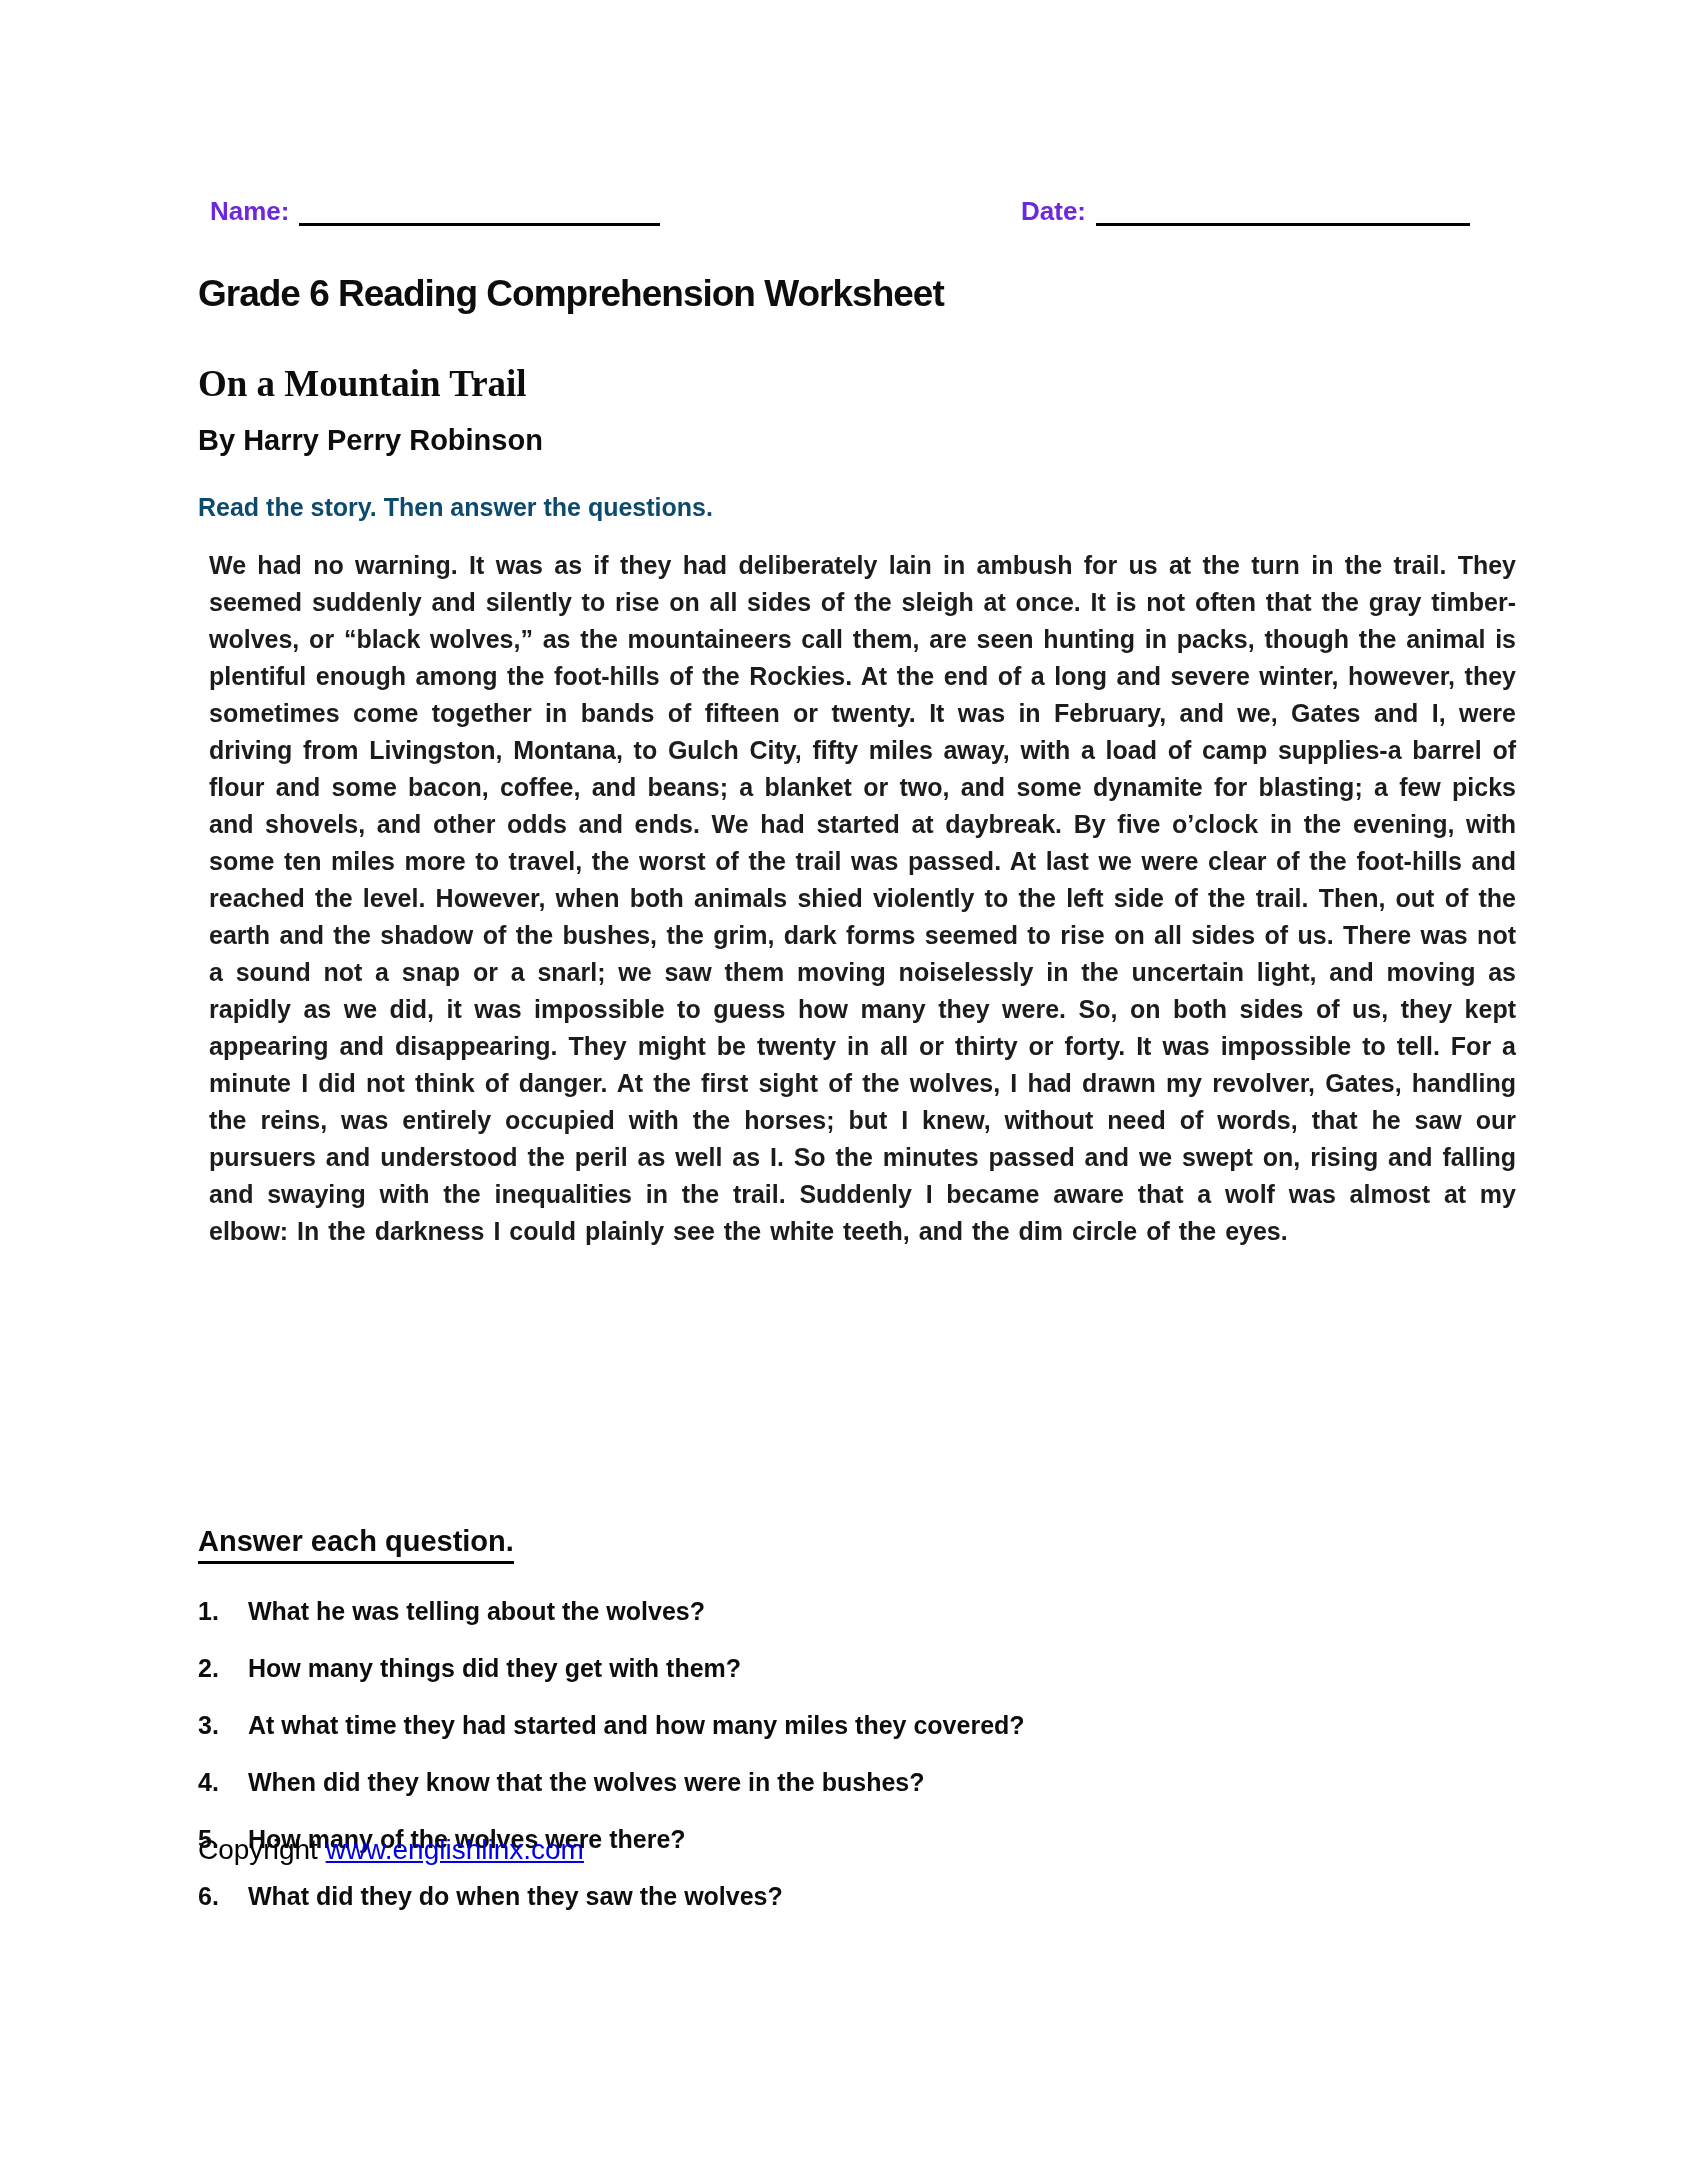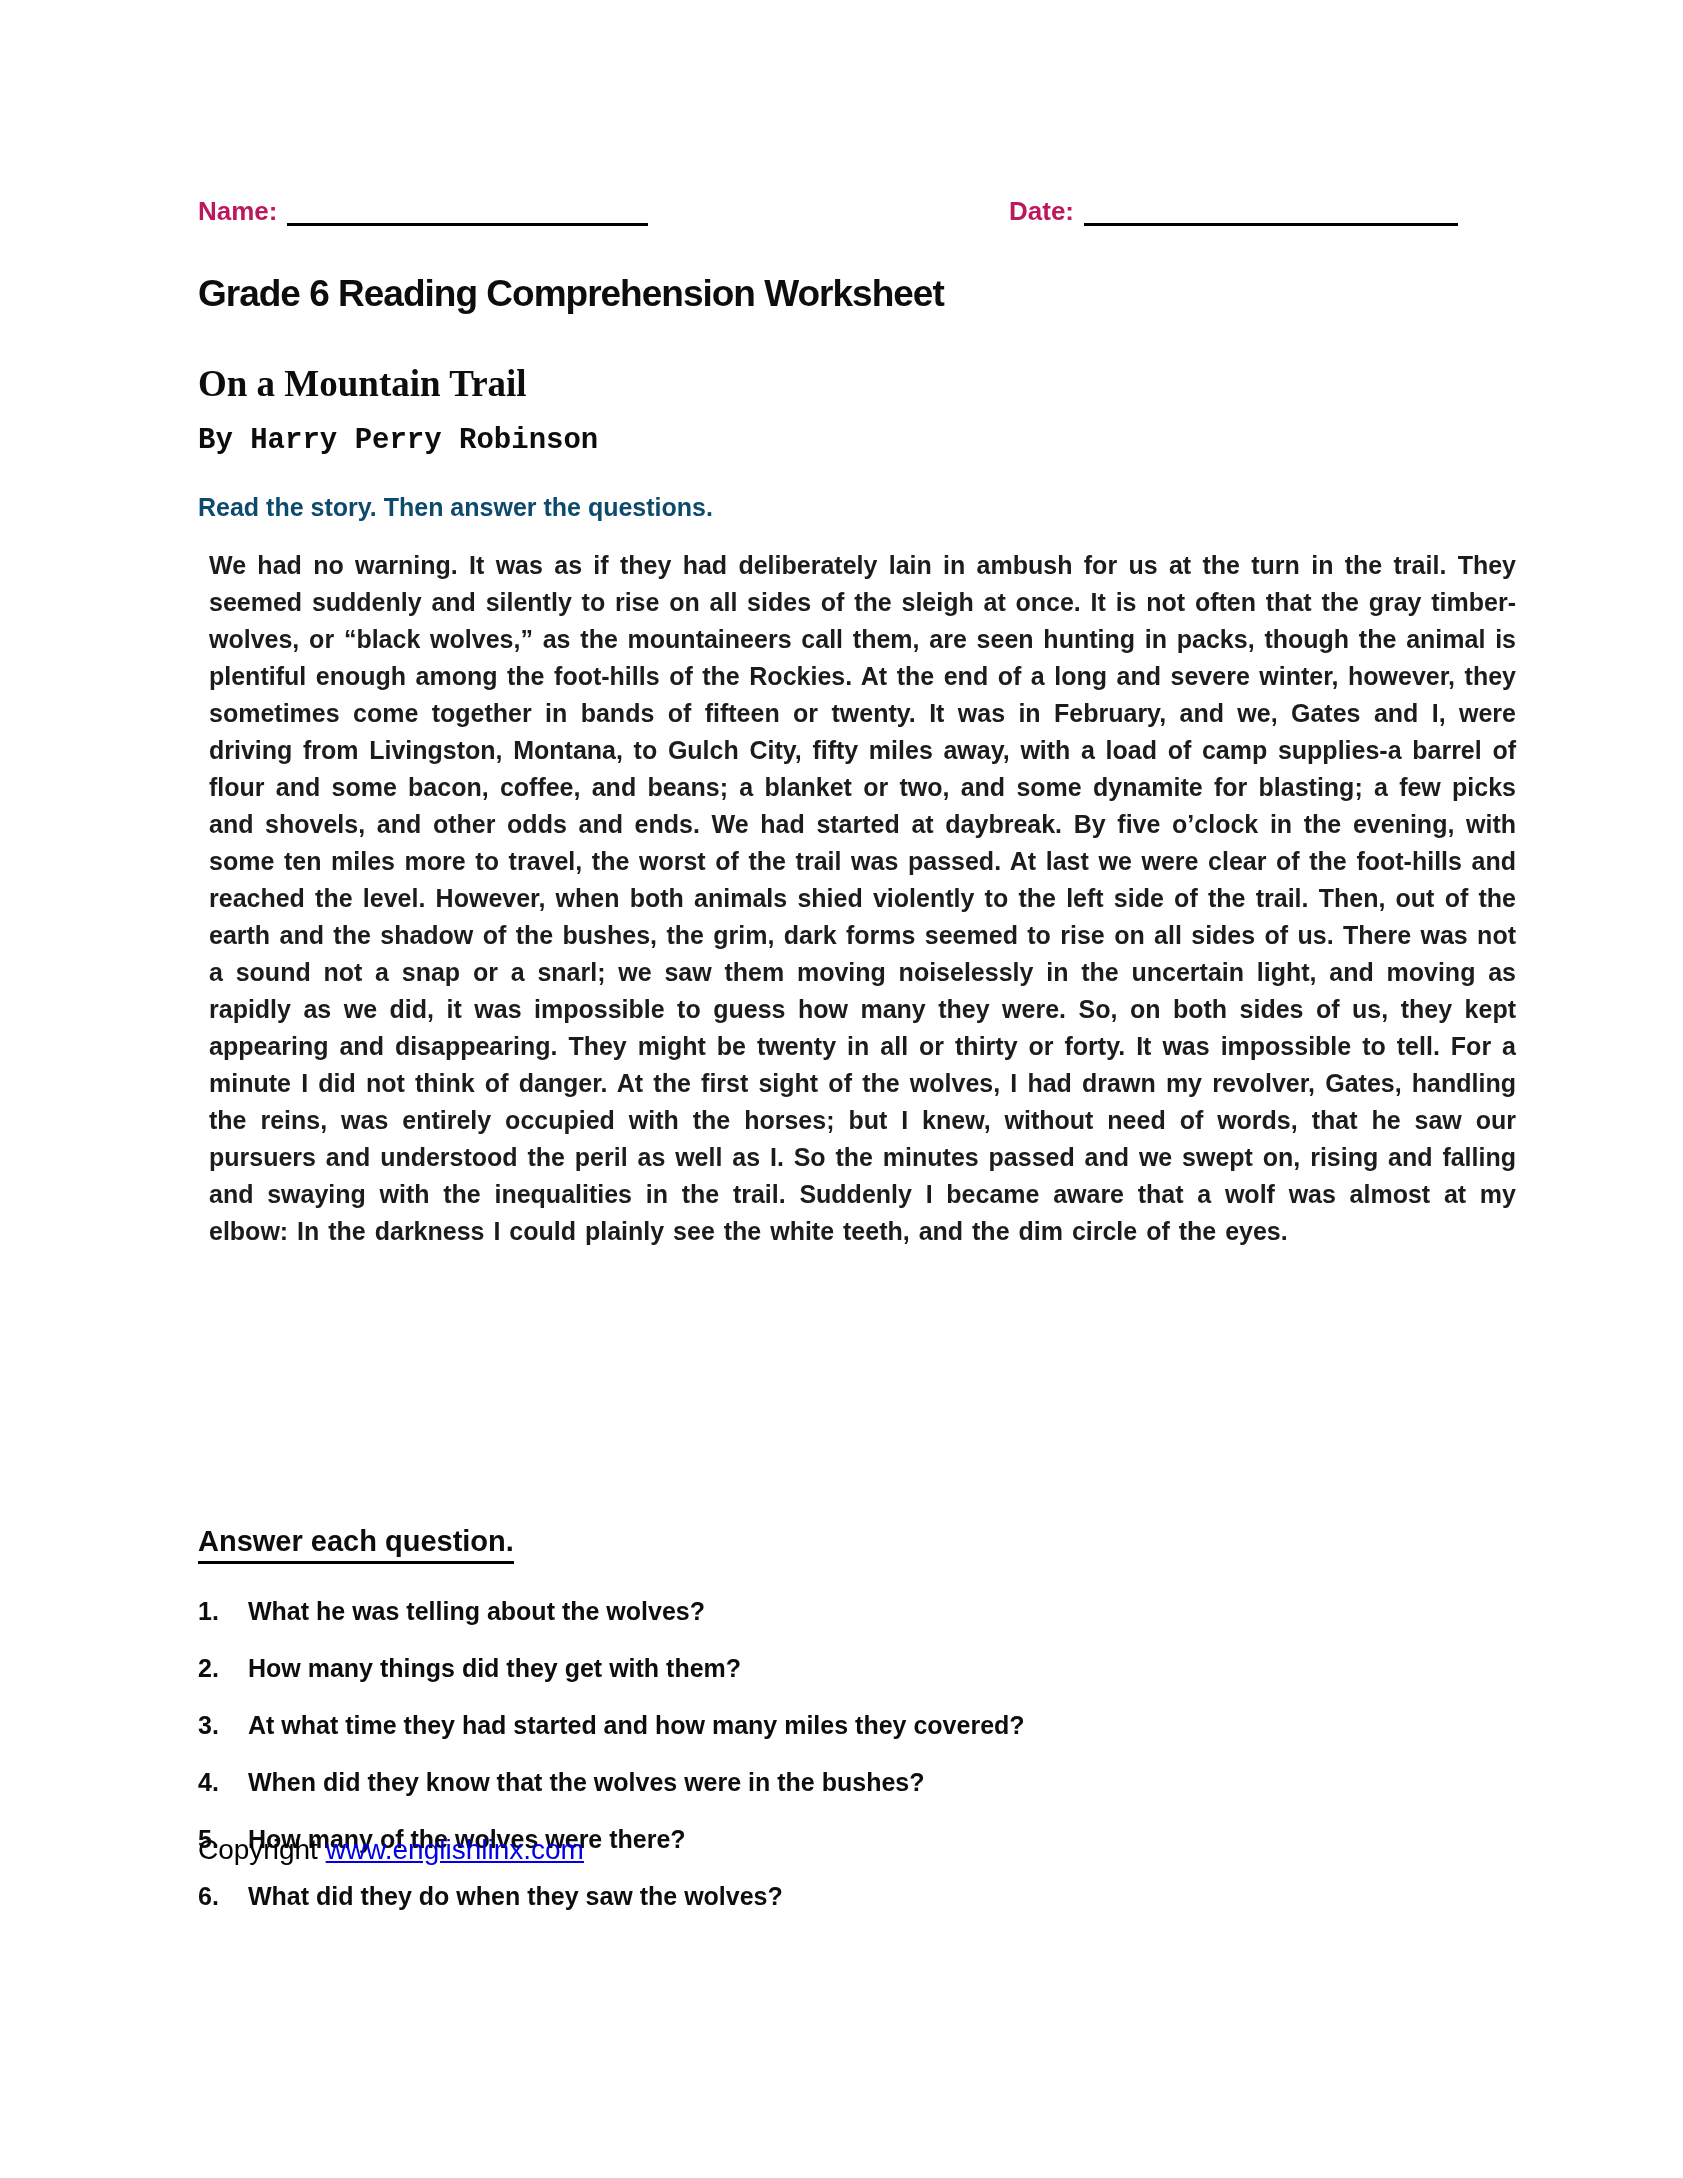--- a/index.html
+++ b/index.html
@@ -10,35 +10,35 @@
     background: #ffffff;
     font-family: "Liberation Sans", sans-serif;
     color: #111111;
     overflow: hidden;
   }
 
   
   .field-group { position: absolute; top: 196px; display: flex; align-items: flex-end; }
   .field-group.name { left: 198px; }
   .field-group.date { left: 1009px; }
-  .field-label { font-size: 26px; font-weight: bold; color: #be185d; line-height: 30px; }
+  .field-label { font-size: 26px; font-weight: bold; color: #6d28d9; line-height: 30px; margin-left: 12px; }
   .blank-line { border-bottom: 3px solid #000; height: 24px; margin-left: 10px; }
   .blank-line.name-blank { width: 361px; }
   .blank-line.date-blank { width: 374px; }
 
   
   .content-center { position: absolute; left: 198px; width: 1307px; text-align: left; }
   .worksheet-title {
     top: 273px; font-size: 37px; font-weight: bold; letter-spacing: -1px; color: #0d0d0d;
   }
   .story-title {
     top: 362px; font-family: "Liberation Serif", serif; font-size: 37px; font-weight: bold; color: #0d0d0d;
   }
   .byline {
-    top: 424px; font-family: Liberation Mono, monospace; font-size: 29px; font-weight: bold; color: #0d0d0d;
+    top: 424px; font-family: Liberation Sans, sans-serif; font-size: 29px; font-weight: bold; color: #0d0d0d;
   }
 
   
   .instructions {
     position: absolute; top: 493px; left: 198px; width: 1307px;
     font-size: 25px; font-weight: bold; color: #0c4a6e;
   }
   .story-text {
     position: absolute; top: 536px; left: 198px; width: 1307px; margin: 11px;
     font-size: 25px; font-weight: bold; line-height: 37px;

